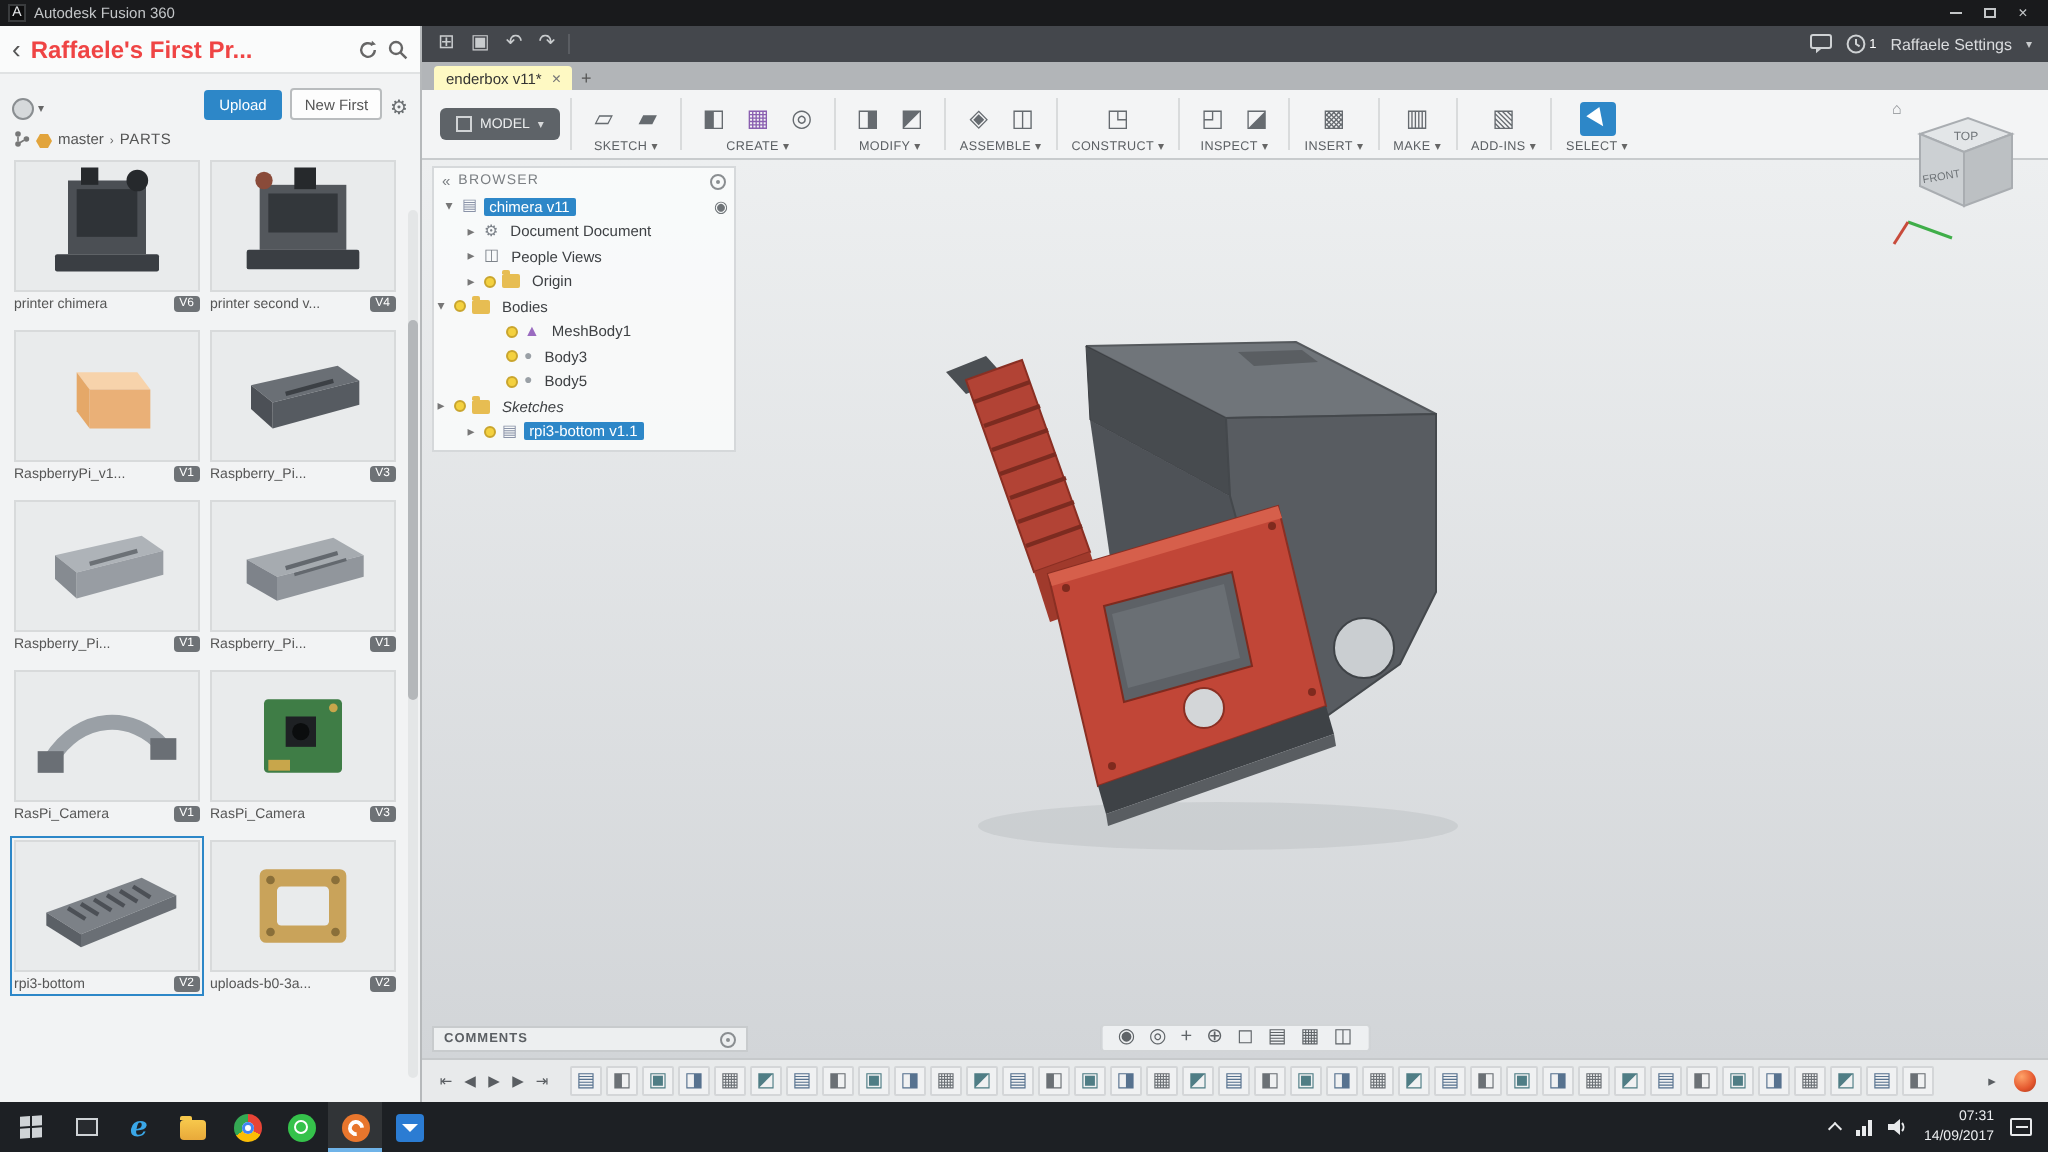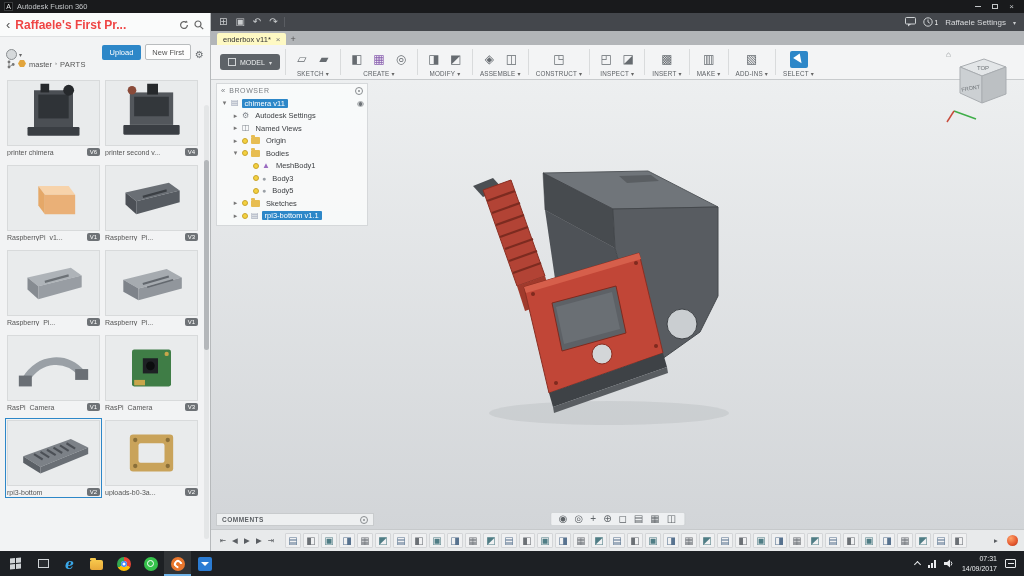--- a/index.html
+++ b/index.html
@@ -23,21 +23,21 @@
 .lp-tabs{height:16px;display:flex;background:#dcdedf;border-bottom:1px solid #c9cbcd;flex:none}
 .ptab{flex:1;display:flex;align-items:center;justify-content:center;font-size:8px;color:#666;border-right:1px solid #c9cbcd}
 .ptab.active{background:#f2f3f4;color:#333;font-weight:bold}
 .lp-toolbar{height:23px;display:flex;align-items:flex-end;gap:4px;padding:0 6px;flex:none}
 .filter-ctl{display:flex;align-items:center;gap:2px;margin-right:auto}
 .filter-circ{width:11px;height:11px;border-radius:50%;border:1px solid #8a8e91;background:#d6d9db}
 .caret{font-size:6px;color:#666}
 .btn-upload{background:#2d87c8;color:#fff;font-size:7.5px;padding:3px 8px;border-radius:2px;border:0}
 .btn-newfolder{background:#fdfdfd;border:1px solid #b9bcbe;color:#555;font-size:7.5px;padding:2.5px 6px;border-radius:2px}
 .gear{font-size:10px;color:#6b6f72;line-height:1}
-.lp-breadcrumb{height:14px;display:flex;align-items:flex-start;gap:3px;padding:0 7px;font-size:7.5px;color:#555;flex:none}
+.lp-breadcrumb{height:14px;display:flex;align-items:flex-end;gap:3px;padding:0 7px;font-size:7.5px;color:#555;flex:none}
 .bc-hex{width:8px;height:7px;background:#e2a43c;clip-path:polygon(25% 0,75% 0,100% 50%,75% 100%,25% 100%,0 50%)}
 .bc-current{font-weight:normal;letter-spacing:.3px}
 .parts-grid{flex:1;display:grid;grid-template-columns:1fr 1fr;gap:9px 5px;padding:6px 12px 4px 7px;overflow:hidden;align-content:start}
 .pcell{display:flex;flex-direction:column;gap:2px}
 .pcell.sel{outline:1px solid #2d87c8;outline-offset:1px}
 .pthumb{height:66px;background:#e9ebec;border:1px solid #d8dadb;display:flex;align-items:center;justify-content:center;overflow:hidden}
 .pthumb svg{width:100%;height:100%}
 .pmeta{display:flex;align-items:center;gap:3px}
 .plabel{flex:1;font-size:7px;color:#555;white-space:nowrap;overflow:hidden;text-overflow:ellipsis}
 .pver{background:#6e7276;color:#fff;font-size:6px;padding:1px 3px;border-radius:2px;flex:none}
@@ -528,34 +528,34 @@
       <div>
           <div class="trow" style="padding-left: 4px;">
             <span class="texp">▾</span>
             <span class="ticon t-doc">▤</span>
             <span class="tlabel sel">chimera v11</span>
             <span class="tradio">◉</span>
           </div>
           <div class="trow" style="padding-left: 15px;">
             <span class="texp">▸</span>
             <span class="ticon t-gear">⚙</span>
-            <span class="tlabel">Autodesk Settings</span>
+            <span class="tlabel">Document Document</span>
           </div>
           <div class="trow" style="padding-left: 15px;">
             <span class="texp">▸</span>
             <span class="ticon t-views">◫</span>
-            <span class="tlabel">Named Views</span>
+            <span class="tlabel">People Views</span>
           </div>
           <div class="trow" style="padding-left: 15px;">
             <span class="texp">▸</span>
             <span class="bulb"></span>
             <span class="t-folder"></span>
             <span class="tlabel">Origin</span>
           </div>
-          <div class="trow" style="padding-left: 15px;">
+          <div class="trow" style="">
             <span class="texp">▾</span>
             <span class="bulb"></span>
             <span class="t-folder"></span>
             <span class="tlabel">Bodies</span>
           </div>
           <div class="trow" style="padding-left: 26px;">
             <span class="texp"></span>
             <span class="bulb"></span>
             <span class="ticon t-mesh">▲</span>
             <span class="tlabel">MeshBody1</span>
@@ -565,21 +565,21 @@
             <span class="bulb"></span>
             <span class="ticon t-body">●</span>
             <span class="tlabel">Body3</span>
           </div>
           <div class="trow" style="padding-left: 26px;">
             <span class="texp"></span>
             <span class="bulb"></span>
             <span class="ticon t-body">●</span>
             <span class="tlabel">Body5</span>
           </div>
-          <div class="trow" style="padding-left: 15px;">
+          <div class="trow" style=" font-style: italic;">
             <span class="texp">▸</span>
             <span class="bulb"></span>
             <span class="t-folder"></span>
             <span class="tlabel">Sketches</span>
           </div>
           <div class="trow" style="padding-left: 15px;">
             <span class="texp">▸</span>
             <span class="bulb"></span>
             <span class="ticon t-doc">▤</span>
             <span class="tlabel sel">rpi3-bottom v1.1</span>

